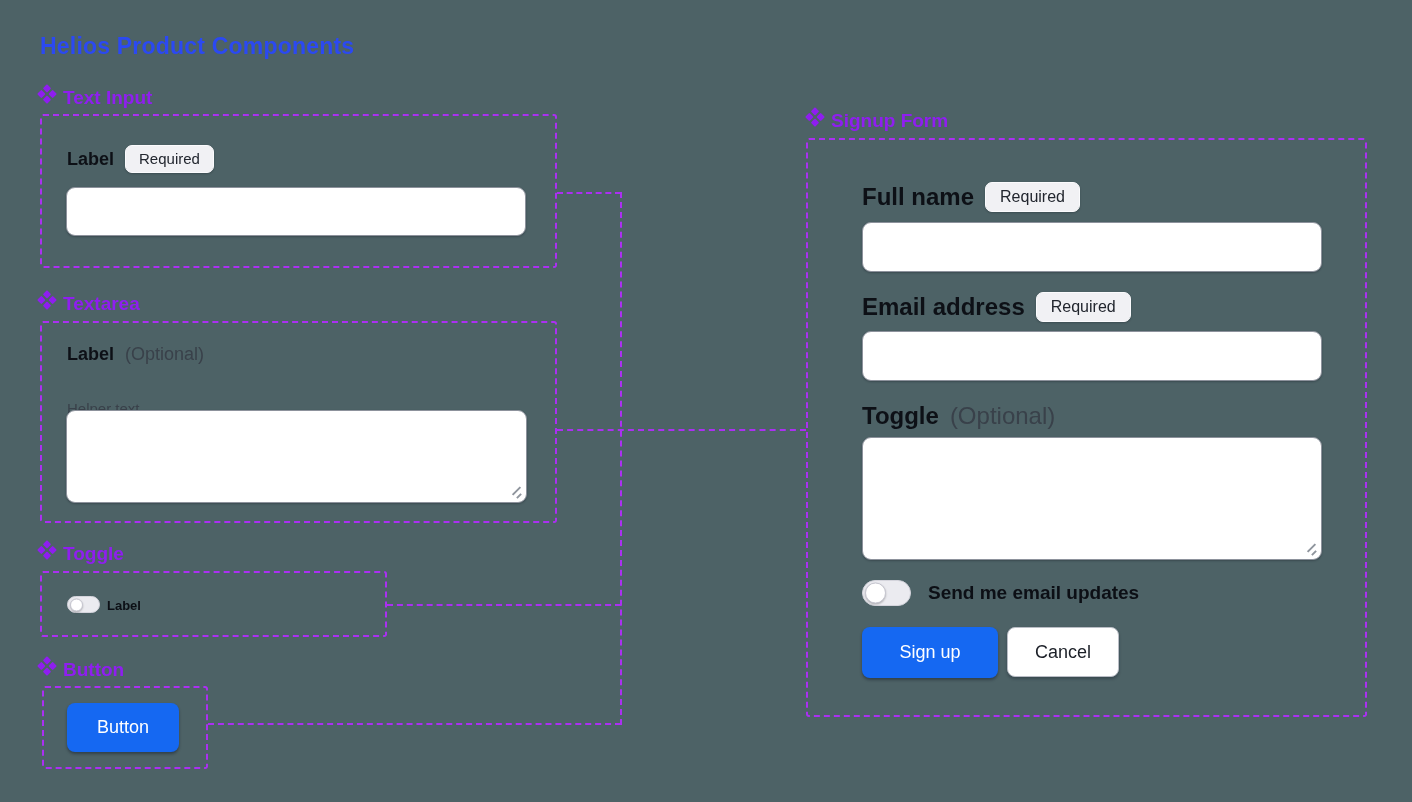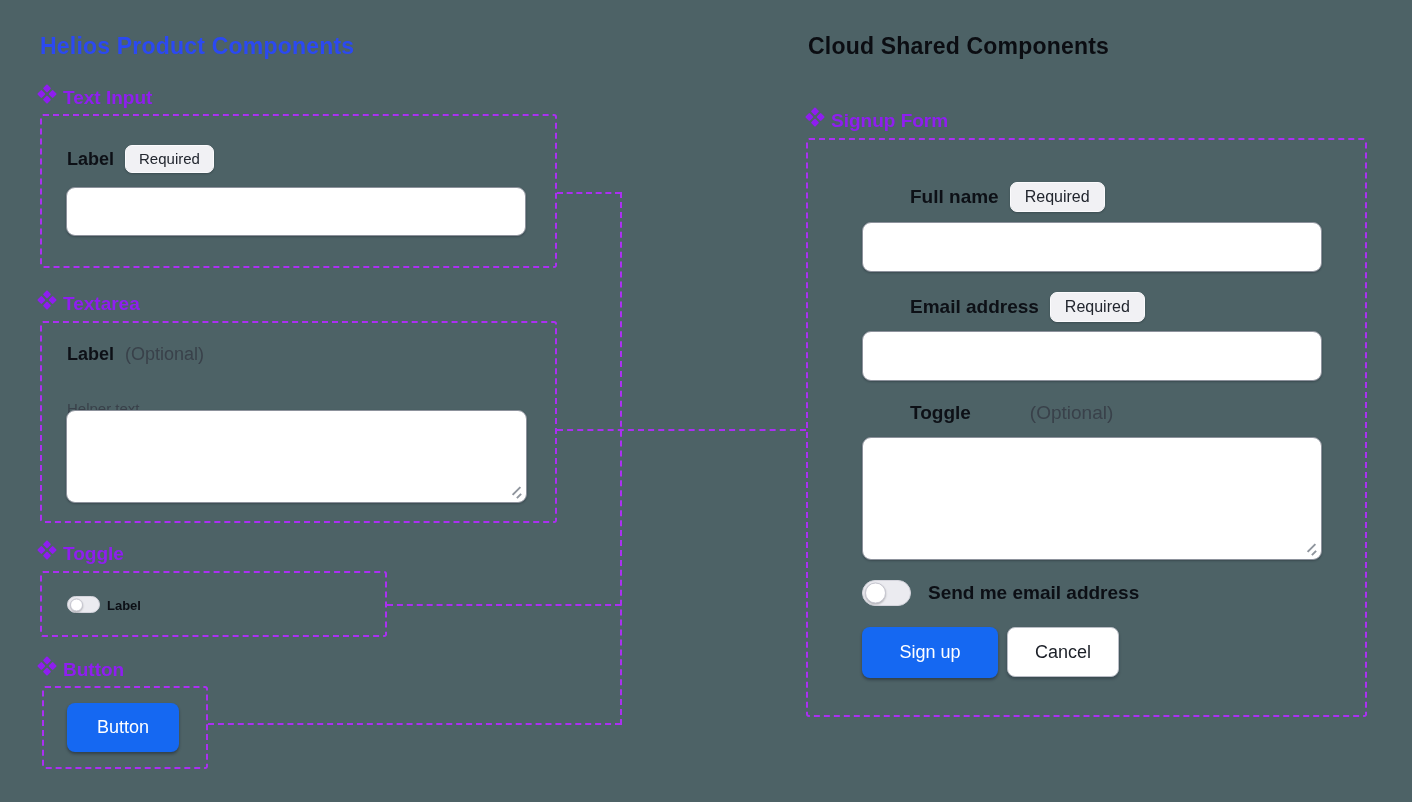--- a/index.html
+++ b/index.html
@@ -24,21 +24,21 @@
   .comp-icon i{background:var(--component-label,#8f1ef0);border-radius:1px;}
 
   .dashed-box{position:absolute;border:2px dashed var(--outline,#ab2ff2);border-radius:3px;}
   .conn{position:absolute;}
   .conn.h{border-top:2px dashed var(--outline,#ab2ff2);height:0;}
   .conn.v{border-left:2px dashed var(--outline,#ab2ff2);width:0;}
 
   .label-row{position:absolute;display:flex;align-items:center;gap:11px;}
   .field-label{font-weight:700;color:#0d1016;}
   .fs18{font-size:18px;}
-  .fs19{font-size:19px;margin-left:48px;}
+  .fs19{font-size:24px;}
   .muted{color:var(--muted-text,#39414a);font-weight:400;}
   .badge{
     background:var(--badge-bg,#f1f1f4);color:#22262e;border:1px solid #fbfbfd;
     border-radius:7px;padding:3px 13px;font-size:15px;line-height:20px;
     box-shadow:0 1px 2px rgba(10,15,25,.25);white-space:nowrap;
   }
   .badge.lg{font-size:16px;padding:4px 14px;}
   .helper{position:absolute;font-size:15px;color:var(--muted-text,#39414a);}
 
   .field{
@@ -66,21 +66,20 @@
   .btn-secondary{background:#fff;color:#1b1f27;border:1px solid #b9bdc5;box-shadow:0 2px 3px rgba(10,15,30,.3);}
 
   .toggle-row{position:absolute;display:flex;align-items:center;gap:17px;}
 </style>
 </head>
 <body>
 
 <div class="canvas">
 
   <h1 class="title left-title" style="left:40px;top:33px;">Helios Product Components</h1>
-  <h1 class="title right-title" style="left:808px;top:33px;">Cloud Shared Components</h1>
 
   <div class="conn h" style="left:557px;top:192px;width:64px;"></div>
   <div class="conn v" style="left:620px;top:192px;height:533px;"></div>
   <div class="conn h" style="left:557px;top:429px;width:249px;"></div>
   <div class="conn h" style="left:387px;top:604px;width:234px;"></div>
   <div class="conn h" style="left:208px;top:723px;width:413px;"></div>
 
   <div class="comp-heading" style="left:40px;top:87px;">
     <span class="comp-icon">
         <i></i>
@@ -175,19 +174,19 @@
   <textarea class="field" style="left: 862px; top: 437px; width: 460px; height: 123px;"></textarea>
   <div class="rh" style="left:1304px;top:543px;">
       <i class="l1"></i>
       <i class="l2"></i>
     </div>
 
   <div class="toggle-row" style="left:862px;top:580px;">
     <span class="toggle" style="position:relative;width:49px;height:26px;display:inline-block;">
       <span class="knob" style="left:2px;width:21px;height:21px;"></span>
     </span>
-    <span class="toggle-label" style="font-size:19px;">Send me email address</span>
+    <span class="toggle-label" style="font-size:19px;">Send me email updates</span>
   </div>
 
   <button class="btn btn-primary" style="left:862px;top:627px;width:136px;height:51px;font-size:18px;">Sign up</button>
   <button class="btn btn-secondary" style="left:1007px;top:627px;width:112px;height:50px;font-size:18px;">Cancel</button>
 
 </div>
 
 </body></html>

